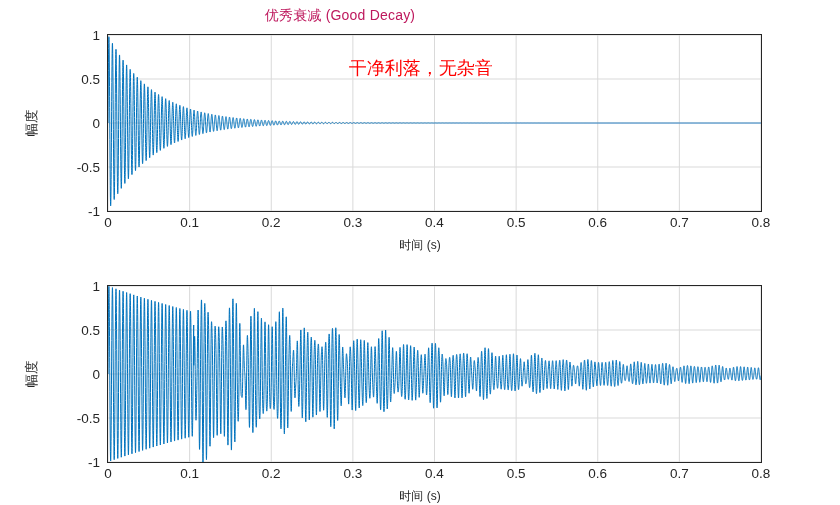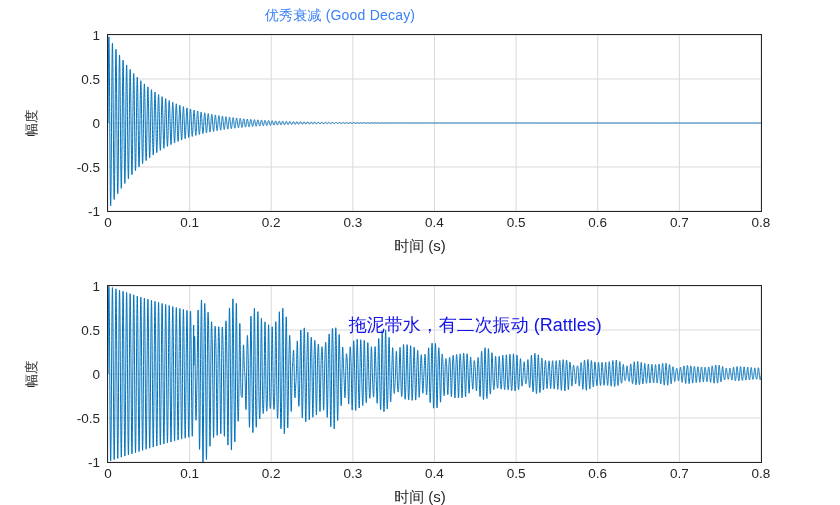--- a/index.html
+++ b/index.html
@@ -28,21 +28,21 @@
   }
   .axes-block.top  { top: 0px;   height: 250px; }
   .axes-block.bottom { top: 248px; height: 257px; }
 
   .plot-title {
     position: absolute;
     left: 0;
     width: 680px;
     text-align: center;
     font-size: 14px;
-    color: #3b82f6;
+    color: #be185d;
     letter-spacing: 0.2px;
     white-space: nowrap;
   }
   .top .plot-title { top: 7px; }
   .bottom .plot-title { top: 10px; }
 
   .plot-area {
     position: absolute;
     left: 107px;
     width: 655px;
@@ -80,21 +80,21 @@
     transform: rotate(-90deg);
     white-space: nowrap;
     width: 60px;
     text-align: center;
   }
   .xlabel {
     position: absolute;
     left: 0;
     width: 840px;
     text-align: center;
-    font-size: 15px;
+    font-size: 12px;
     color: #262626;
     white-space: nowrap;
   }
   .annotation {
     position: absolute;
     font-size: 18px;
     white-space: nowrap;
     font-weight: 400;
   }
   .ann-good { color: #ff0000; }
@@ -145,20 +145,21 @@
         <div class="xtick" style="left: 352.875px; top: 215px;">0.3</div>
         <div class="xtick" style="left: 434.5px; top: 215px;">0.4</div>
         <div class="xtick" style="left: 516.125px; top: 215px;">0.5</div>
         <div class="xtick" style="left: 597.75px; top: 215px;">0.6</div>
         <div class="xtick" style="left: 679.375px; top: 215px;">0.7</div>
         <div class="xtick" style="left: 761px; top: 215px;">0.8</div>
       </div>
 
     <div class="xlabel" id="xlabel-good" style="top: 237px;">时间 (s)</div>
 
+    <div class="annotation ann-good" id="ann-good" style="left: 348.794px; top: 56.44px;">干净利落，无杂音</div>
   </div>
 
   <div class="axes-block bottom">
 
 
     <div class="plot-area" id="plot-area-bad">
       <svg id="svg-bad" viewBox="0 0 653 176" preserveAspectRatio="none">
           <line x1="0.00" y1="0" x2="0.00" y2="176" stroke="#d9d9d9" stroke-width="1" vector-effect="non-scaling-stroke"></line>
           <line x1="81.63" y1="0" x2="81.63" y2="176" stroke="#d9d9d9" stroke-width="1" vector-effect="non-scaling-stroke"></line>
           <line x1="163.25" y1="0" x2="163.25" y2="176" stroke="#d9d9d9" stroke-width="1" vector-effect="non-scaling-stroke"></line>
@@ -193,16 +194,15 @@
         <div class="xtick" style="left: 352.875px; top: 218px;">0.3</div>
         <div class="xtick" style="left: 434.5px; top: 218px;">0.4</div>
         <div class="xtick" style="left: 516.125px; top: 218px;">0.5</div>
         <div class="xtick" style="left: 597.75px; top: 218px;">0.6</div>
         <div class="xtick" style="left: 679.375px; top: 218px;">0.7</div>
         <div class="xtick" style="left: 761px; top: 218px;">0.8</div>
       </div>
 
     <div class="xlabel" id="xlabel-bad" style="top: 240px;">时间 (s)</div>
 
-    <div class="annotation ann-bad" id="ann-bad" style="left: 348.794px; top: 64.72px;">拖泥带水，有二次振动 (Rattles)</div>
   </div>
 
 </div>
 
 </body></html>

